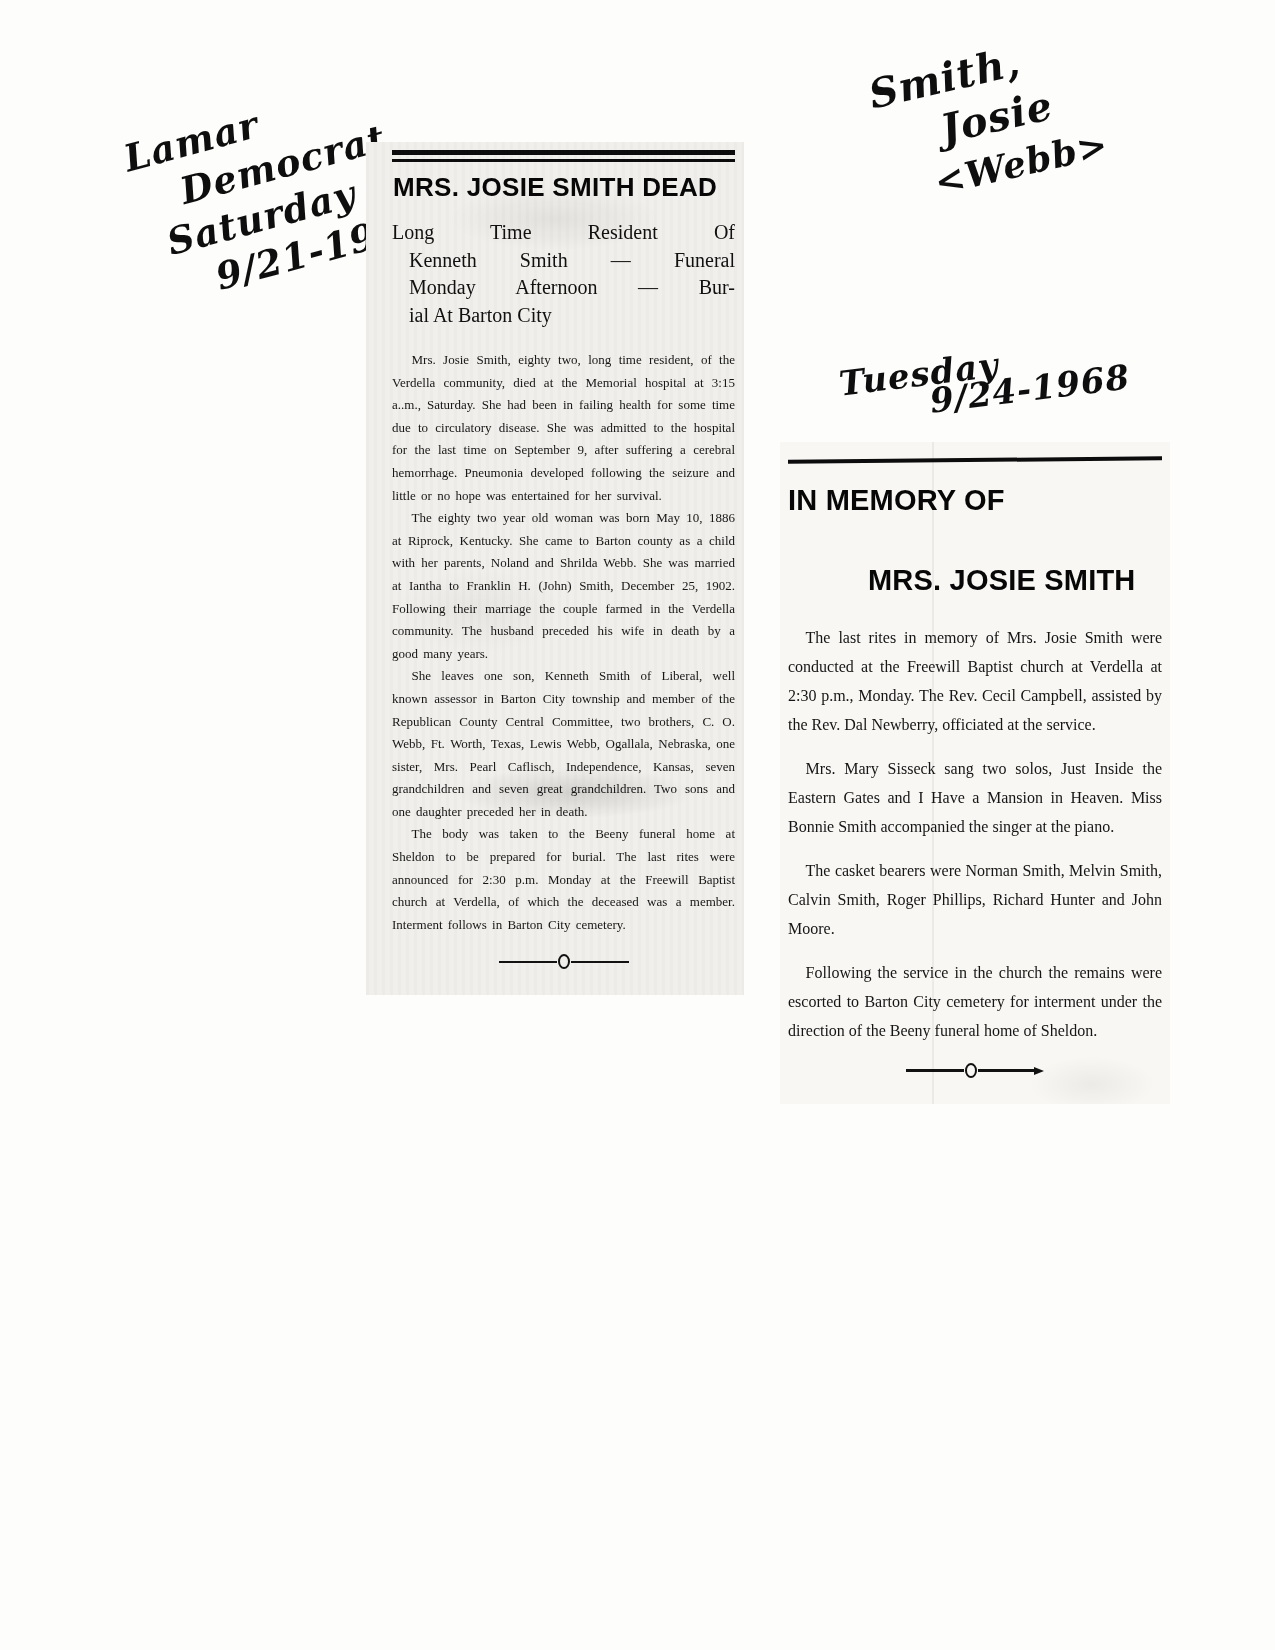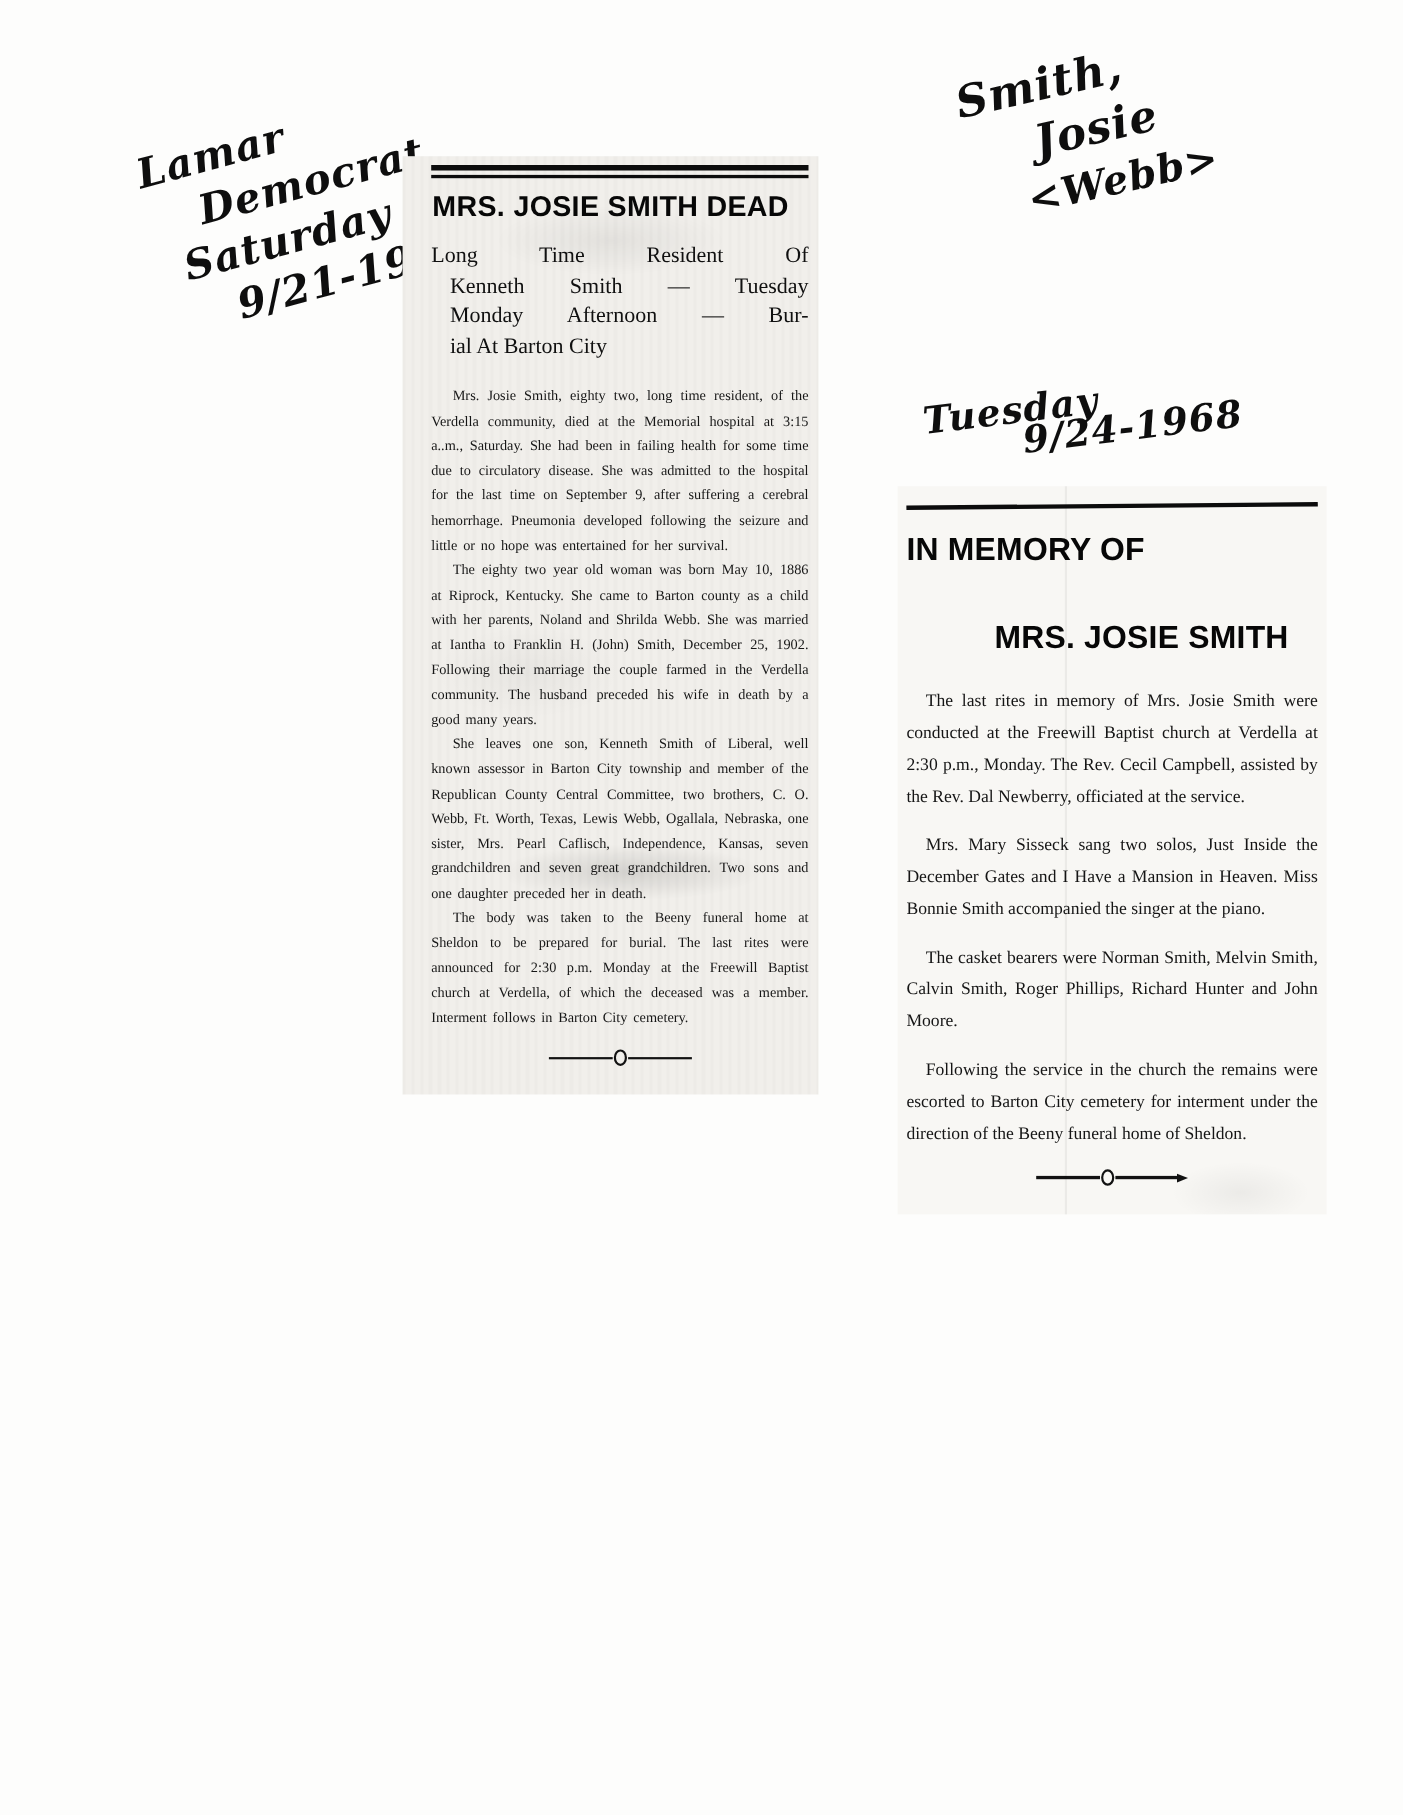--- a/index.html
+++ b/index.html
@@ -64,21 +64,21 @@
   .endmark .seg { height:2.6px; background:#121212; width:58px; }
   .endmark .ring { width:8px; height:11px; border:2.8px solid #121212; border-radius:50%; margin:0 1px; background:transparent; }
   .endmark .arrowhead {
     width:0; height:0;
     border-left:10px solid #121212;
     border-top:4.5px solid transparent; border-bottom:4.5px solid transparent;
     margin-left:-2px;
   }
 
   .clip-right {
-    left:816px; top:442px; width:390px; padding:0 8px 26px 8px;
+    left:780px; top:442px; width:390px; padding:0 8px 26px 8px;
     background-color:#f8f7f4;
     background-image: radial-gradient(ellipse 90px 40px at 80% 97%, rgba(0,0,0,0.05), transparent 70%);
   }
   .rule { height:4px; background:#0c0c0c; margin:16px 0 20px 0; transform:rotate(-0.5deg); }
   .memheading {
     font-family:"Liberation Sans", sans-serif; font-weight:bold;
     font-size:29px; line-height:37px; margin:0 0 24px 0; color:#070707;
     letter-spacing:0.2px;
   }
   .memheading .hline2 { display:block; padding-left:80px; white-space:nowrap;margin-top:43px; }
@@ -116,21 +116,21 @@
   <div class="hw hw-mid-right">
     <div class="hw-line">Tuesday</div>
     <div class="hw-line i1">9/24-1968</div>
   </div>
 
   <article class="clipping clip-left">
     <div class="double-rule"></div>
     <h1 class="headline">MRS. JOSIE SMITH DEAD</h1>
     <div class="subhead">
       <div class="sl first spread">Long Time Resident Of</div>
-      <div class="sl spread">Kenneth Smith — Tuesday</div>
+      <div class="sl spread">Kenneth Smith — Funeral</div>
       <div class="sl spread">Monday Afternoon — Bur-</div>
       <div class="sl">ial At Barton City</div>
     </div>
     <p class="lbody">Mrs. Josie Smith, eighty two, long time resident, of the Verdella community, died at the Memorial hospital at 3:15 a..m., Saturday. She had been in failing health for some time due to circulatory disease. She was admitted to the hospital for the last time on September 9, after suffering a cerebral hemorrhage. Pneumonia developed following the seizure and little or no hope was entertained for her survival.</p>
     <p class="lbody">The eighty two year old woman was born May 10, 1886 at Riprock, Kentucky. She came to Barton county as a child with her parents, Noland and Shrilda Webb. She was married at Iantha to Franklin H. (John) Smith, December 25, 1902. Following their marriage the couple farmed in the Verdella community. The husband preceded his wife in death by a good many years.</p>
     <p class="lbody">She leaves one son, Kenneth Smith of Liberal, well known assessor in Barton City township and member of the Republican County Central Committee, two brothers, C. O. Webb, Ft. Worth, Texas, Lewis Webb, Ogallala, Nebraska, one sister, Mrs. Pearl Caflisch, Independence, Kansas, seven grandchildren and seven great grandchildren. Two sons and one daughter preceded her in death.</p>
     <p class="lbody">The body was taken to the Beeny funeral home at Sheldon to be prepared for burial. The last rites were announced for 2:30 p.m. Monday at the Freewill Baptist church at Verdella, of which the deceased was a member. Interment follows in Barton City cemetery.</p>
     <div class="endmark">
       <div class="seg"></div>
       <div class="ring"></div>
@@ -139,21 +139,21 @@
   </article>
 
   <article class="clipping clip-right">
     <div class="fold"></div>
     <div class="rule"></div>
     <h2 class="memheading">
       <span class="hline1">IN MEMORY OF</span>
       <span class="hline2">MRS. JOSIE SMITH</span>
     </h2>
     <p class="rbody">The last rites in memory of Mrs. Josie Smith were conducted at the Freewill Baptist church at Verdella at 2:30 p.m., Monday. The Rev. Cecil Campbell, assisted by the Rev. Dal Newberry, officiated at the service.</p>
-    <p class="rbody">Mrs. Mary Sisseck sang two solos, Just Inside the December Gates and I Have a Mansion in Heaven. Miss Bonnie Smith accompanied the singer at the piano.</p>
+    <p class="rbody">Mrs. Mary Sisseck sang two solos, Just Inside the Eastern Gates and I Have a Mansion in Heaven. Miss Bonnie Smith accompanied the singer at the piano.</p>
     <p class="rbody">The casket bearers were Norman Smith, Melvin Smith, Calvin Smith, Roger Phillips, Richard Hunter and John Moore.</p>
     <p class="rbody no-gap">Following the service in the church the remains were escorted to Barton City cemetery for interment under the direction of the Beeny funeral home of Sheldon.</p>
     <div class="endmark">
       <div class="seg"></div>
       <div class="ring"></div>
       <div class="seg"></div>
       <div class="arrowhead"></div>
     </div>
   </article>
 

